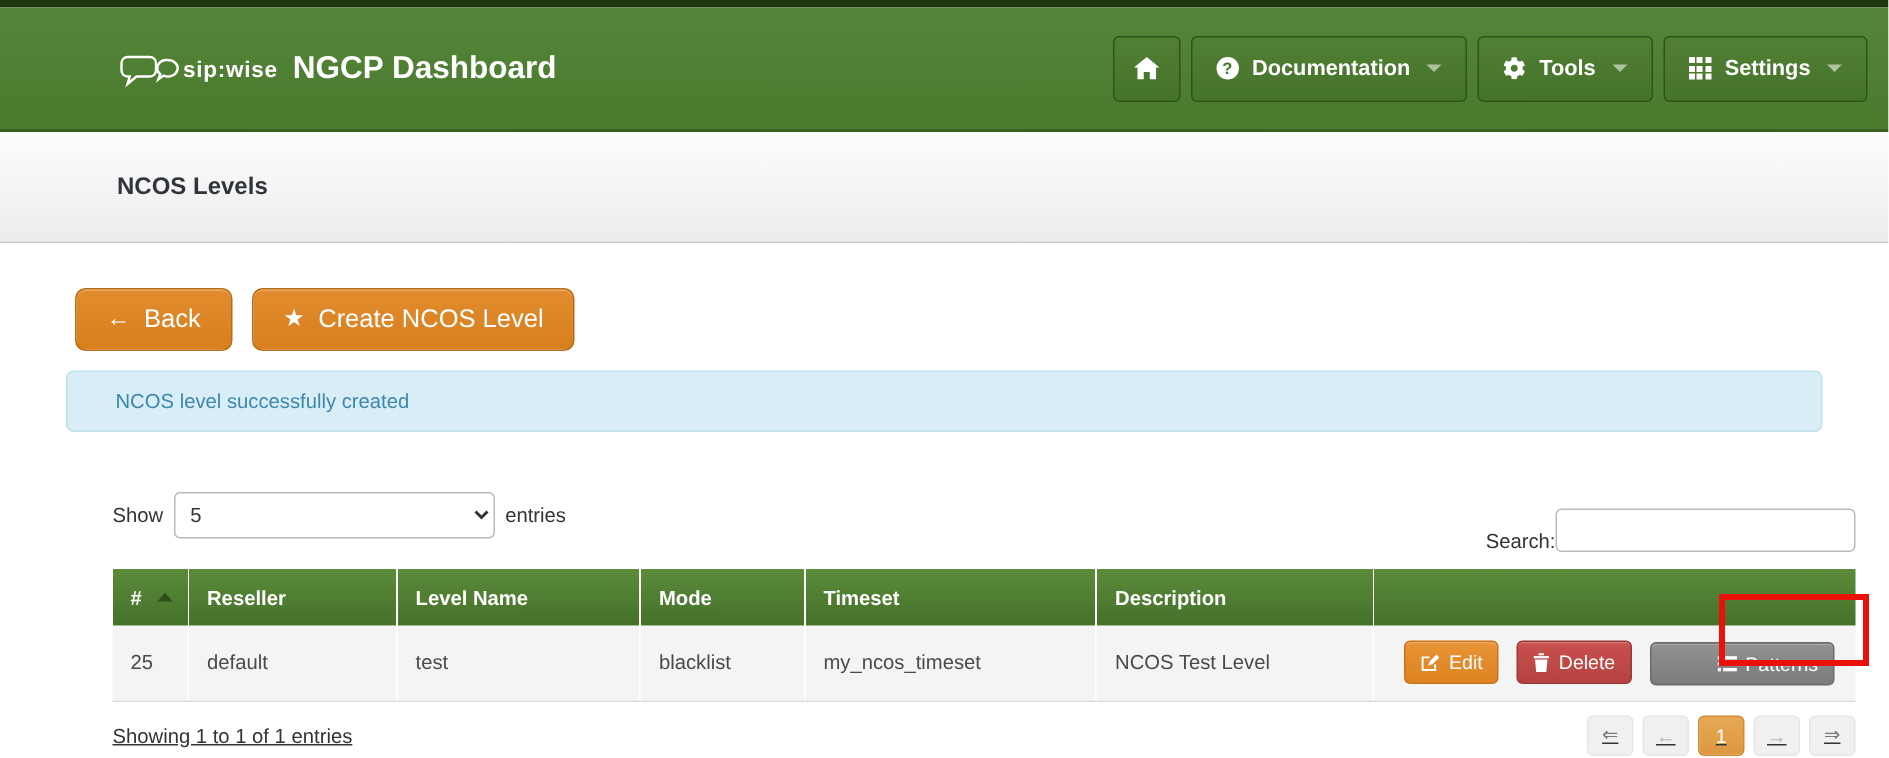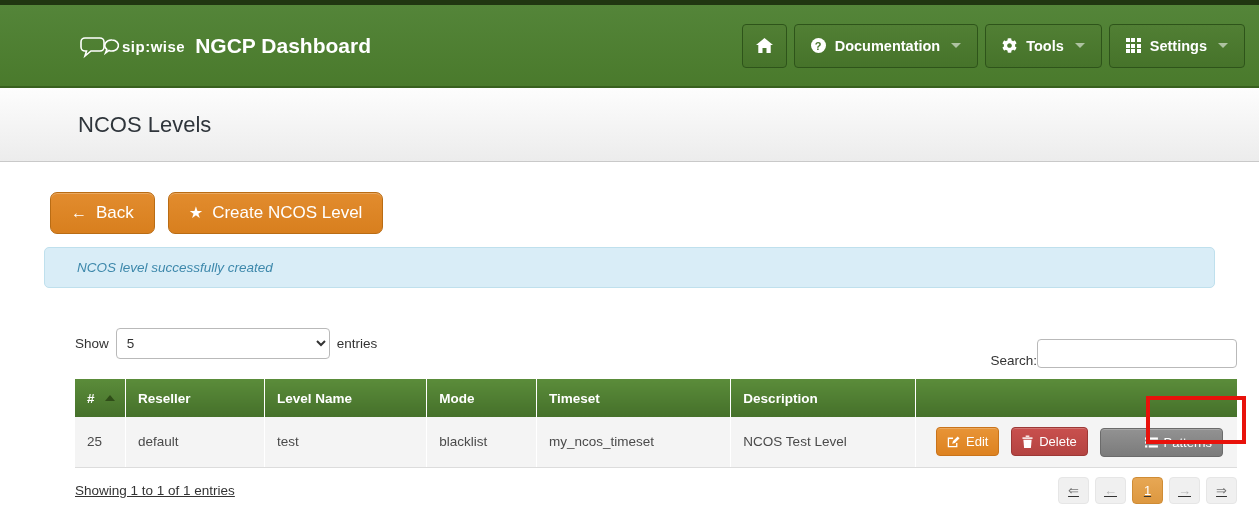--- a/index.html
+++ b/index.html
@@ -60,21 +60,21 @@
   .grid-icon span { width: 4px; height: 4px; background: #fff; display: block; }
 
   
   .page-header {
     height: 74px;
     background: linear-gradient(#fdfdfd, #ececec);
     border-bottom: 1px solid #c9c9c9;
     display: flex; align-items: center;
     padding-left: 78px;
   }
-  .page-title { font-size: 22px; font-weight: normal; color: #2f353b; }
+  .page-title { font-size: 16px; font-weight: bold; color: #2f353b; }
 
   
   .toolbar { margin: 30px 0 0 50px; display: flex; gap: 13px; }
   .btn-lg {
     display: inline-flex; align-items: center; gap: 9px;
     background: linear-gradient(#e28c2e, #d87f1e);
     border: 1px solid #b96c14;
     border-radius: 7px;
     color: #fff; font-size: 17px;
     padding: 10px 20px;
@@ -85,21 +85,20 @@
 
   
   .alert {
     margin: 13px 44px 0 44px;
     background: #d9edf7;
     border: 1px solid #bfe0ed;
     border-radius: 5px;
     color: #3d88ab;
     font-size: 13.5px;
     padding: 12px 32px;
-    font-style: italic;
   }
 
   
   .dt-controls {
     margin: 30px 22px 0 75px;
     display: flex; justify-content: space-between; align-items: center;
     font-size: 13.5px; color: #333;
   }
   .dt-length { display: flex; align-items: center; gap: 7px; }
   .dt-length select {

